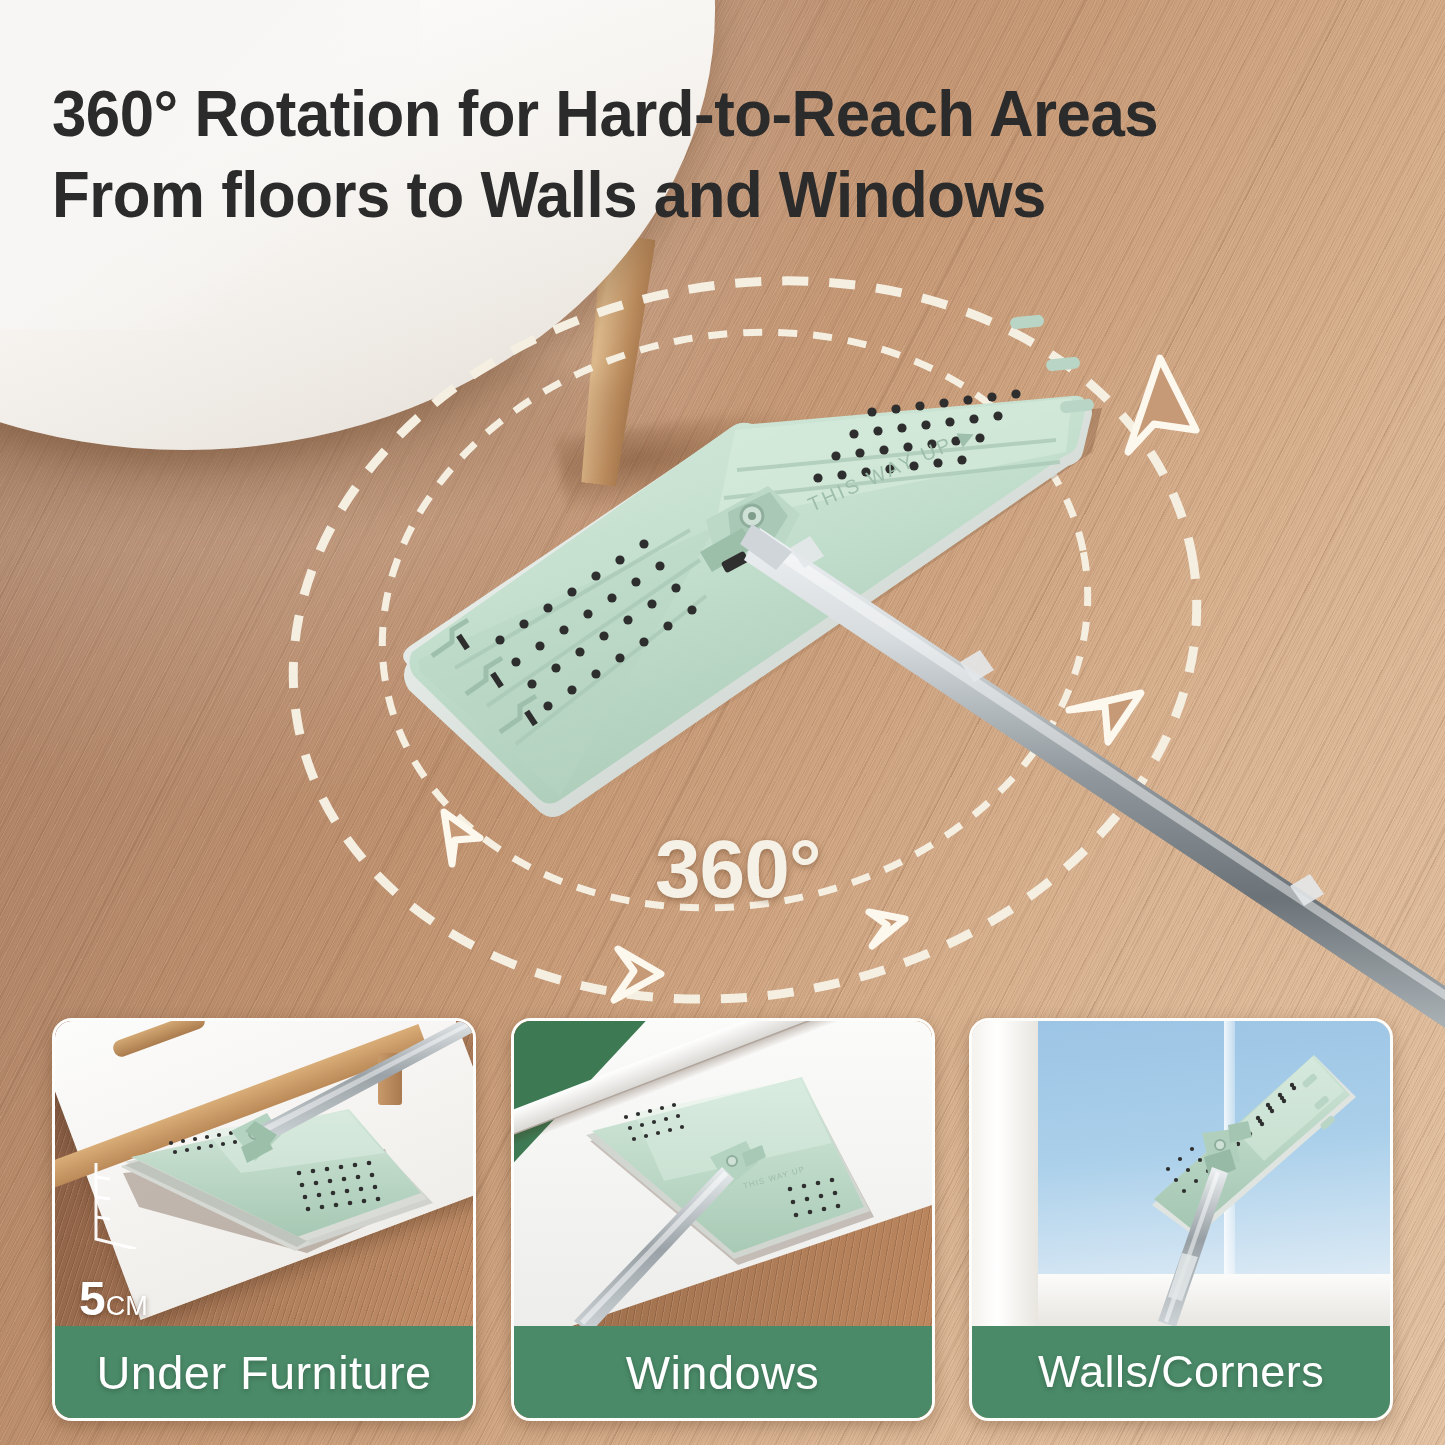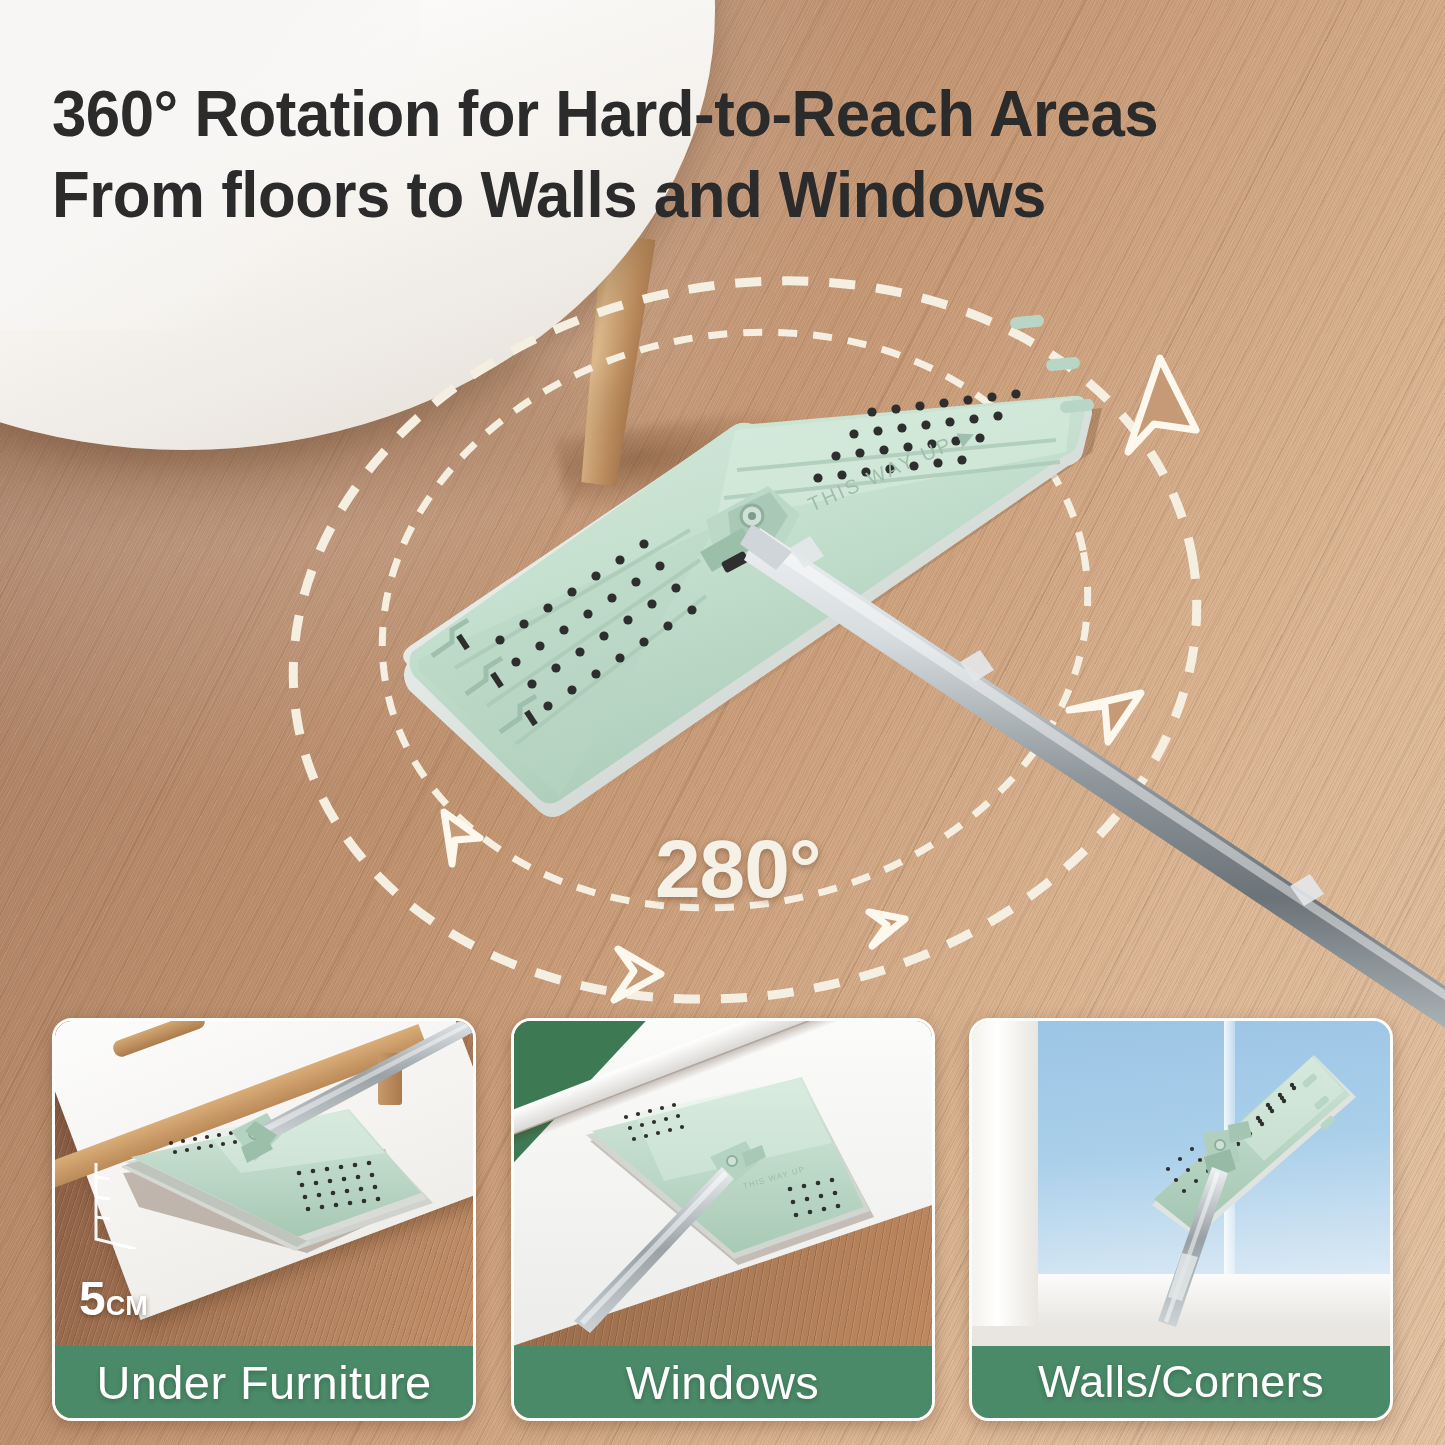--- a/index.html
+++ b/index.html
@@ -63,21 +63,21 @@
 
   
   .mopwrap{position:absolute;left:0;top:0;width:1445px;height:1030px;z-index:20;}
 
   
   .panels{position:absolute;left:0;top:1018px;width:1445px;height:427px;z-index:30;
     display:flex;gap:0;padding:0 52px;box-sizing:border-box;justify-content:space-between;}
   .panel{position:relative;width:424px;height:403px;border-radius:20px;overflow:hidden;
     border:3px solid #fdfdfb;box-sizing:border-box;box-shadow:0 5px 16px rgba(70,40,18,.30);}
   .pscene{position:absolute;inset:0;overflow:hidden;}
-  .cap{position:absolute;left:0;right:0;bottom:0;height:72px;background:#4a8a68;
+  .cap{position:absolute;left:0;right:0;bottom:0;height:92px;background:#4a8a68;
     display:flex;align-items:center;justify-content:center;}
   .cap span{color:#fff;font-size:47px;letter-spacing:.4px;
     text-shadow:0 2px 5px rgba(0,0,0,.22);white-space:nowrap;}
   .cap.c2 span{font-size:47px;}
   .cap.c3 span{font-size:45px;}
 
   
   .p1floor{position:absolute;inset:0;
     background:linear-gradient(300deg,#c6936c 0%,#b07f5c 40%,#94664a 78%,#7d5540 100%);}
   .p1grain{position:absolute;inset:-10%;
@@ -90,21 +90,21 @@
   .p1edge{position:absolute;left:-30px;top:150px;width:420px;height:26px;
     background:linear-gradient(180deg,#d9ad78,#bb8a58);transform:rotate(-20.5deg);transform-origin:left top;}
   .p1knob{position:absolute;left:56px;top:5px;width:96px;height:17px;border-radius:8px;
     background:linear-gradient(180deg,#d3a873,#ab7c4e);transform:rotate(-20deg);}
   .p1leg{position:absolute;left:323px;top:32px;width:24px;height:52px;
     background:linear-gradient(90deg,#c89a6a,#a9794f);border-radius:3px;}
   .ruler{position:absolute;left:33px;top:138px;width:56px;height:90px;z-index:5;}
   .cmlabel{position:absolute;left:24px;top:250px;z-index:6;color:#fff;font-weight:bold;
     text-shadow:0 2px 5px rgba(60,35,15,.5);}
   .cmlabel b{font-size:48px;}
-  .cmlabel i{font-size:27px;font-style:normal;font-weight:bold;}
+  .cmlabel i{font-size:27px;font-style:normal;font-weight:normal;}
 
   
   .p2floor{position:absolute;inset:0;
     background:linear-gradient(290deg,#c08a61 0%,#ab7a56 45%,#8e6141 100%);}
   .p2grain{position:absolute;inset:-10%;
     background:repeating-linear-gradient(100deg,
       rgba(85,48,24,.2) 0 1px, rgba(255,232,208,.1) 1px 2px, rgba(255,255,255,0) 2px 7px);}
   .p2wallg{position:absolute;left:-4px;top:-4px;width:140px;height:150px;
     background:#3d7a53;clip-path:polygon(0 0,100% 0,0 100%);}
   .p2wallw{position:absolute;left:-4px;top:-4px;width:432px;height:330px;
@@ -162,21 +162,21 @@
     </g>
     <g fill="#c69a77" stroke="#fdf8ee" stroke-width="7" stroke-linejoin="round">
       <path d="M1160 358 L1196 430 L1154 424 L1128 452 Z"></path>
       <path d="M1141 693 L1108 742 L1105 706 L1069 710 Z"></path>
       <path d="M661 974 L614 1000 L634 971 L618 949 Z"></path>
       <path d="M444 812 L480 838 L455 840 L452 864 Z"></path>
       <path d="M905 919 L872 946 L887 925 L869 912 Z"></path>
     </g>
   </svg>
 
-  <div class="deg">280°</div>
+  <div class="deg">360°</div>
 
   <svg class="mopwrap" viewBox="0 0 1445 1030">
     <defs>
       <linearGradient id="headG" x1="0" y1="0" x2="0.5" y2="1">
         <stop offset="0" stop-color="#d7eadd"></stop>
         <stop offset="0.45" stop-color="#c5e0cf"></stop>
         <stop offset="1" stop-color="#a9cab6"></stop>
       </linearGradient>
       <linearGradient id="rimG" x1="0" y1="0" x2="1" y2="1">
         <stop offset="0" stop-color="#f3f7f4"></stop>

